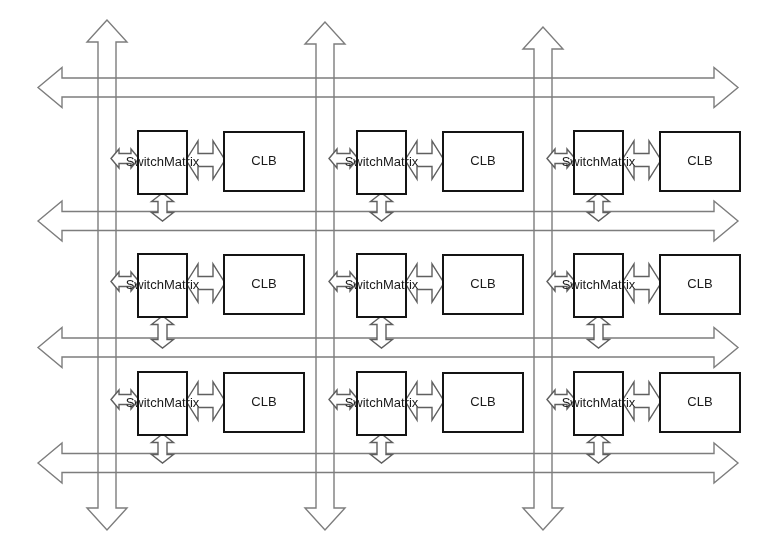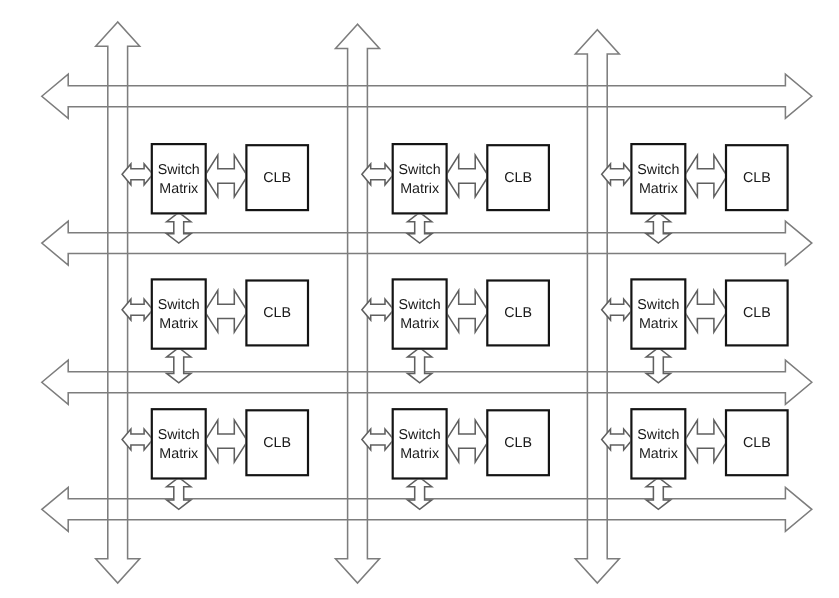--- a/index.html
+++ b/index.html
@@ -16,30 +16,29 @@
     left: 0; top: 0;
     width: 763px; height: 544px;
   }
   #tiles { position: absolute; left: 0; top: 0; width: 0; height: 0; }
   .box {
     position: absolute;
     box-sizing: border-box;
     background: #ffffff;
     border: 2.5px solid #141414;
     display: flex;
-    flex-direction: column;
     align-items: center;
     justify-content: center;
     text-align: center;
     color: #1a1a1a;
     font-size: 13px;
     line-height: 16.5px;
   }
   .sm-box { width: 51px; height: 65px; }
-  .clb-box { width: 58px; height: 61px; }
+  .clb-box { width: 82px; height: 61px; }
 </style>
 </head>
 <body>
 
 <div id="stage">
   <svg id="bus-layer" viewBox="0 0 763 544" xmlns="http://www.w3.org/2000/svg">
       <path d="M107 20 L87 42 L98 42 L98 508 L87 508 L107 530 L127 508 L116 508 L116 42 L127 42 Z" stroke="#7d7d7d" fill="none" stroke-width="1.4"></path>
       <path d="M325 22 L305 44 L316 44 L316 508 L305 508 L325 530 L345 508 L334 508 L334 44 L345 44 Z" stroke="#7d7d7d" fill="none" stroke-width="1.4"></path>
       <path d="M543 27 L523 49 L534 49 L534 508 L523 508 L543 530 L563 508 L552 508 L552 49 L563 49 Z" stroke="#7d7d7d" fill="none" stroke-width="1.4"></path>
       <path d="M38 87.5 L62 67.5 L62 78 L714 78 L714 67.5 L738 87.5 L714 107.5 L714 97 L62 97 L62 107.5 Z" stroke="#7d7d7d" fill="none" stroke-width="1.4"></path>

